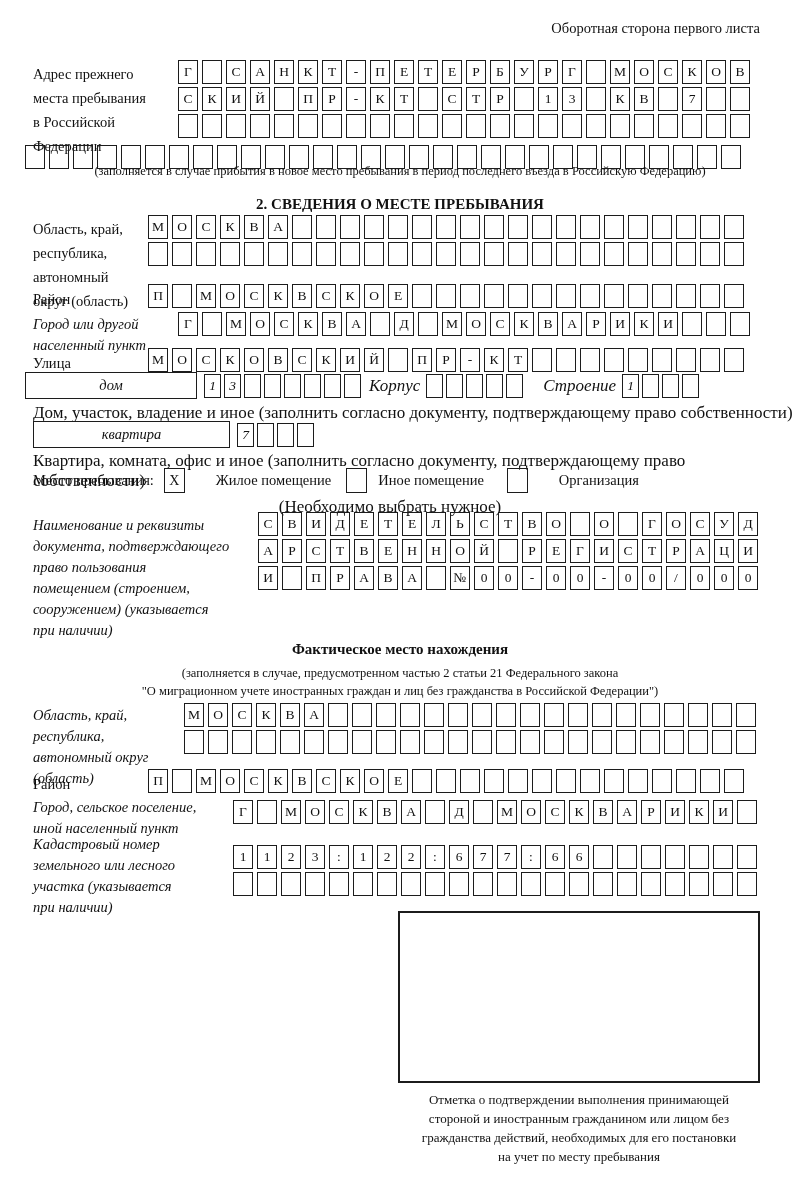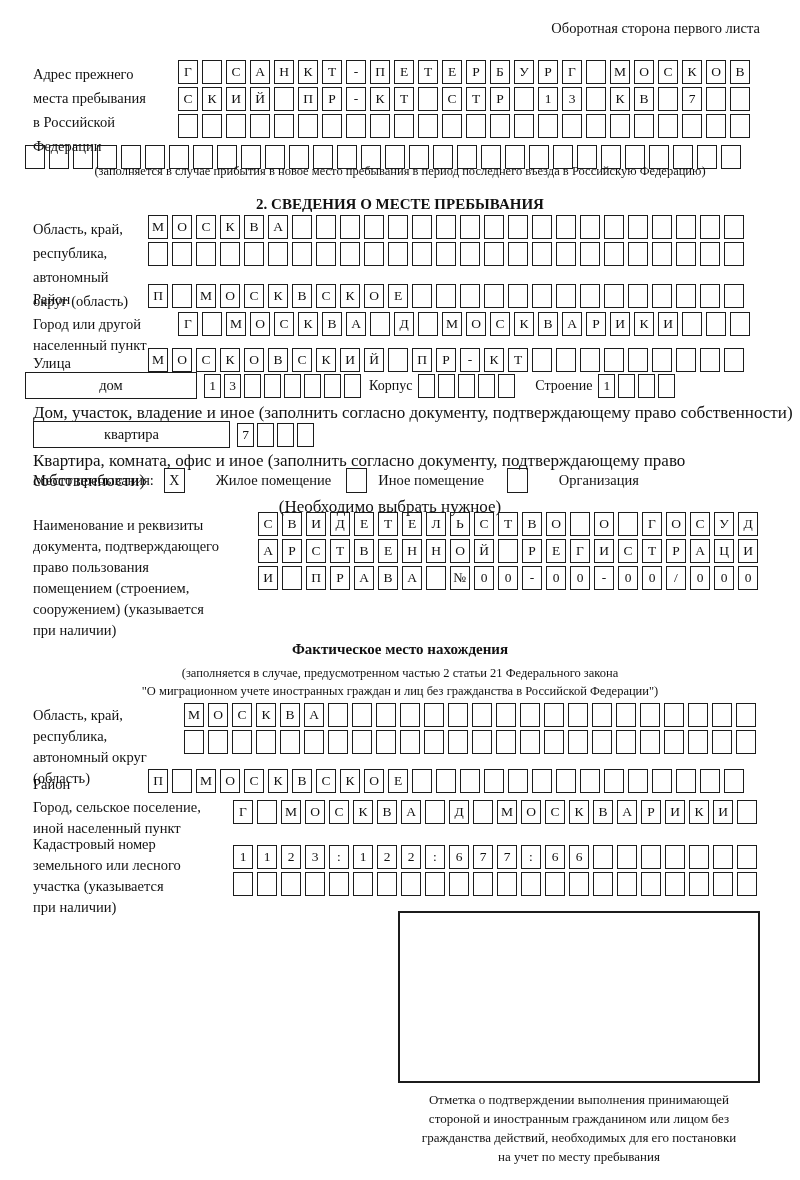--- a/index.html
+++ b/index.html
@@ -3,37 +3,37 @@
 <meta charset="utf-8">
 <style>
   html,body{margin:0;padding:0;background:#fff;}
   body{width:800px;height:1180px;overflow:hidden;color:#111;
        font-family:"Liberation Serif", serif;}
   .page{position:relative;width:800px;height:992px;}
   .abs{position:absolute;}
   .center{left:0;width:800px;text-align:center;}
   .corner{top:20px;left:0;width:760px;text-align:right;font-size:14.5px;}
   .label{font-size:14.5px;line-height:24px;}
-  .label.tight{line-height:21px;}
+  .label.tight{line-height:21px;font-style:italic;}
   .note{font-size:12.5px;}
   .caption{font-size:17px;}
   .title{font-size:15px;font-weight:bold;}
   .rows{display:flex;flex-direction:column;gap:4px;}
   .rows.g3{gap:3px;}
   .cell-row{display:flex;gap:4px;}
   .cell{box-sizing:border-box;flex:0 0 auto;width:20px;height:24px;
         border:1.5px solid #1c1c1c;display:flex;align-items:center;
         justify-content:center;font-size:13.5px;}
   .small .cell{width:17px;height:24px;}
   .small{gap:3px;}
-  .hrow{display:flex;align-items:center;}
+  .hrow{display:flex;align-items:center;font-style:italic;}
   .wbox{box-sizing:border-box;height:27px;border:1.5px solid #1c1c1c;
         display:flex;align-items:center;justify-content:center;
         font-size:14.5px;margin-right:7px;}
-  .inl{font-size:14px;margin:0 6px 0 8px;white-space:nowrap;}
+  .inl{font-size:17px;margin:0 6px 0 8px;white-space:nowrap;}
   .cbox{box-sizing:border-box;width:21px;height:25px;border:1.5px solid #1c1c1c;
         display:inline-flex;align-items:center;justify-content:center;
         font-size:14px;flex:0 0 auto;}
   .stay{display:flex;align-items:center;font-size:14.5px;}
   .stamp{box-sizing:border-box;border:2px solid #1c1c1c;background:#fff;}
   .stamp-cap{font-size:13px;line-height:19px;text-align:center;}
 </style>
 </head>
 <body>
 

